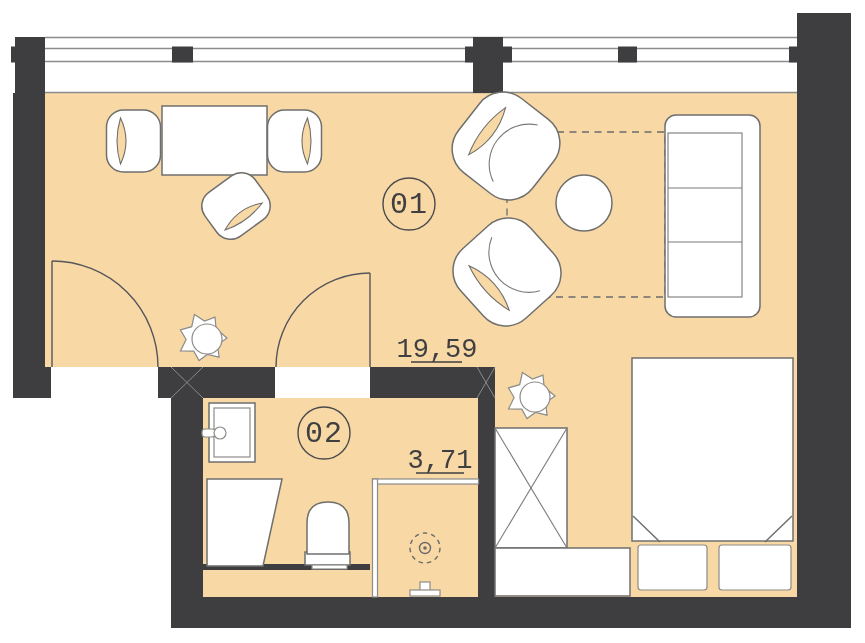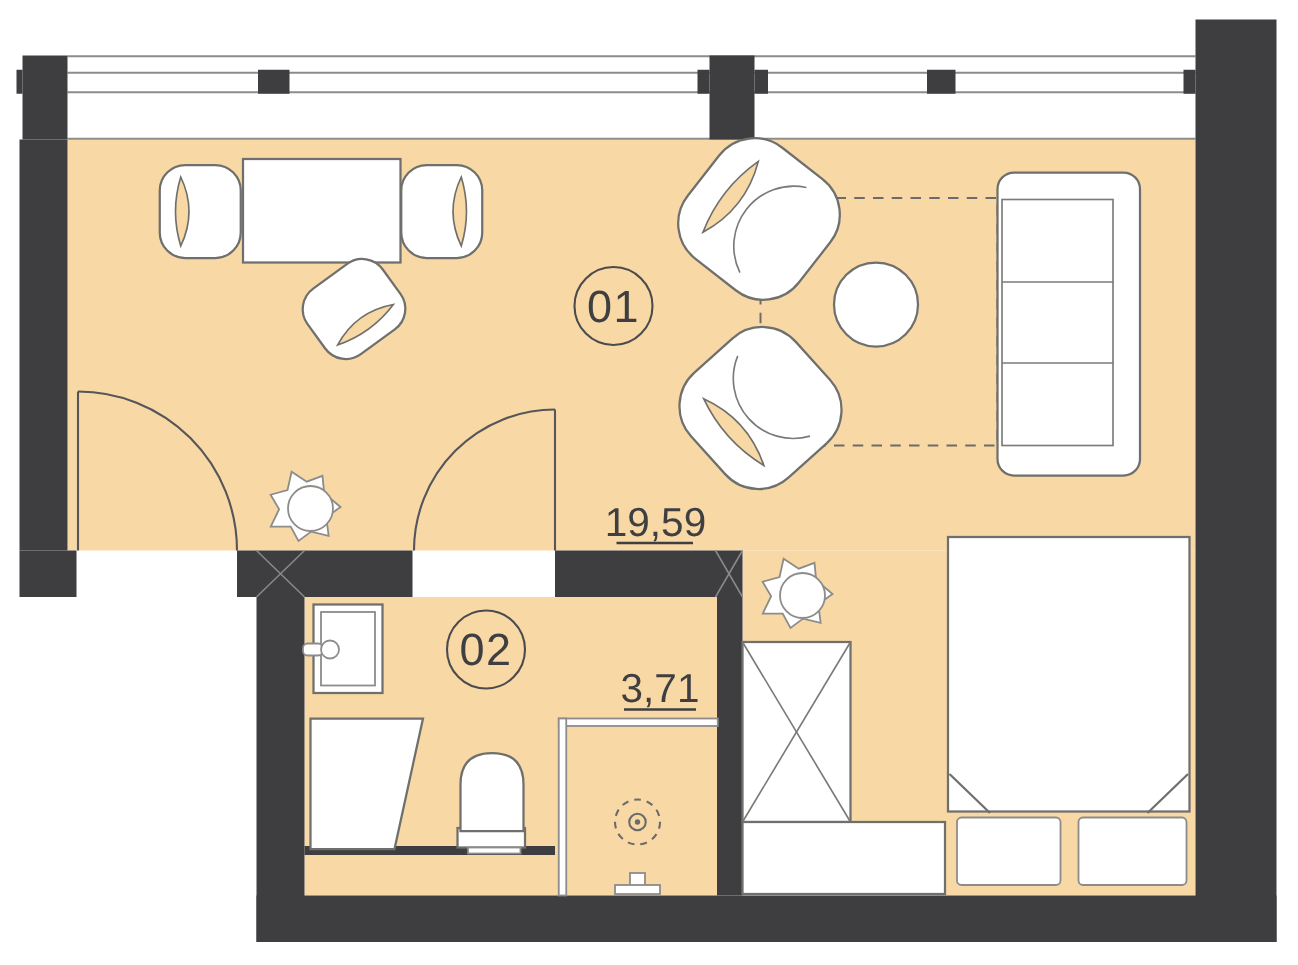--- a/index.html
+++ b/index.html
@@ -1,16 +1,16 @@
 <!DOCTYPE html>
 <html style="--floor: #F8D8A5; --wall: #3E3E40; --furniture-outline: #6F6F6D; --thin-line: #8C8C8A; --text: #3F3F42; --background: #FFFFFF;"><head>
 <meta charset="utf-8">
 <style>
   html,body{margin:0;padding:0;background:var(--background,#fff);}
-  .stage{width:865px;height:643px;position:relative;background:var(--background,#fff);font-family:Liberation Sans, sans-serif;}
+  .stage{width:865px;height:643px;position:relative;background:var(--background,#fff);font-family:Liberation Mono, monospace;}
   svg{display:block;}
   .floor{fill:var(--floor,#F8D8A5);}
   .wall{fill:var(--wall,#3E3E40);stroke:none;}
   .white-piece{fill:#fff;stroke:var(--furniture-outline,#6F6F6D);stroke-width:1.5;}
   .white-thin{fill:#fff;stroke:var(--thin-line,#8C8C8A);stroke-width:1.2;}
   .line{stroke:var(--furniture-outline,#6F6F6D);stroke-width:1.5;fill:none;}
   .thin{stroke:var(--thin-line,#8C8C8A);stroke-width:1.3;fill:none;}
   .inner{stroke:#7a7a78;stroke-width:1.1;fill:none;}
   .dash{stroke:#6b6b6b;stroke-width:1.3;fill:none;stroke-dasharray:7 5.5;}
   .lens{fill:var(--floor,#F8D8A5);stroke:var(--furniture-outline,#6F6F6D);stroke-width:1.1;}

